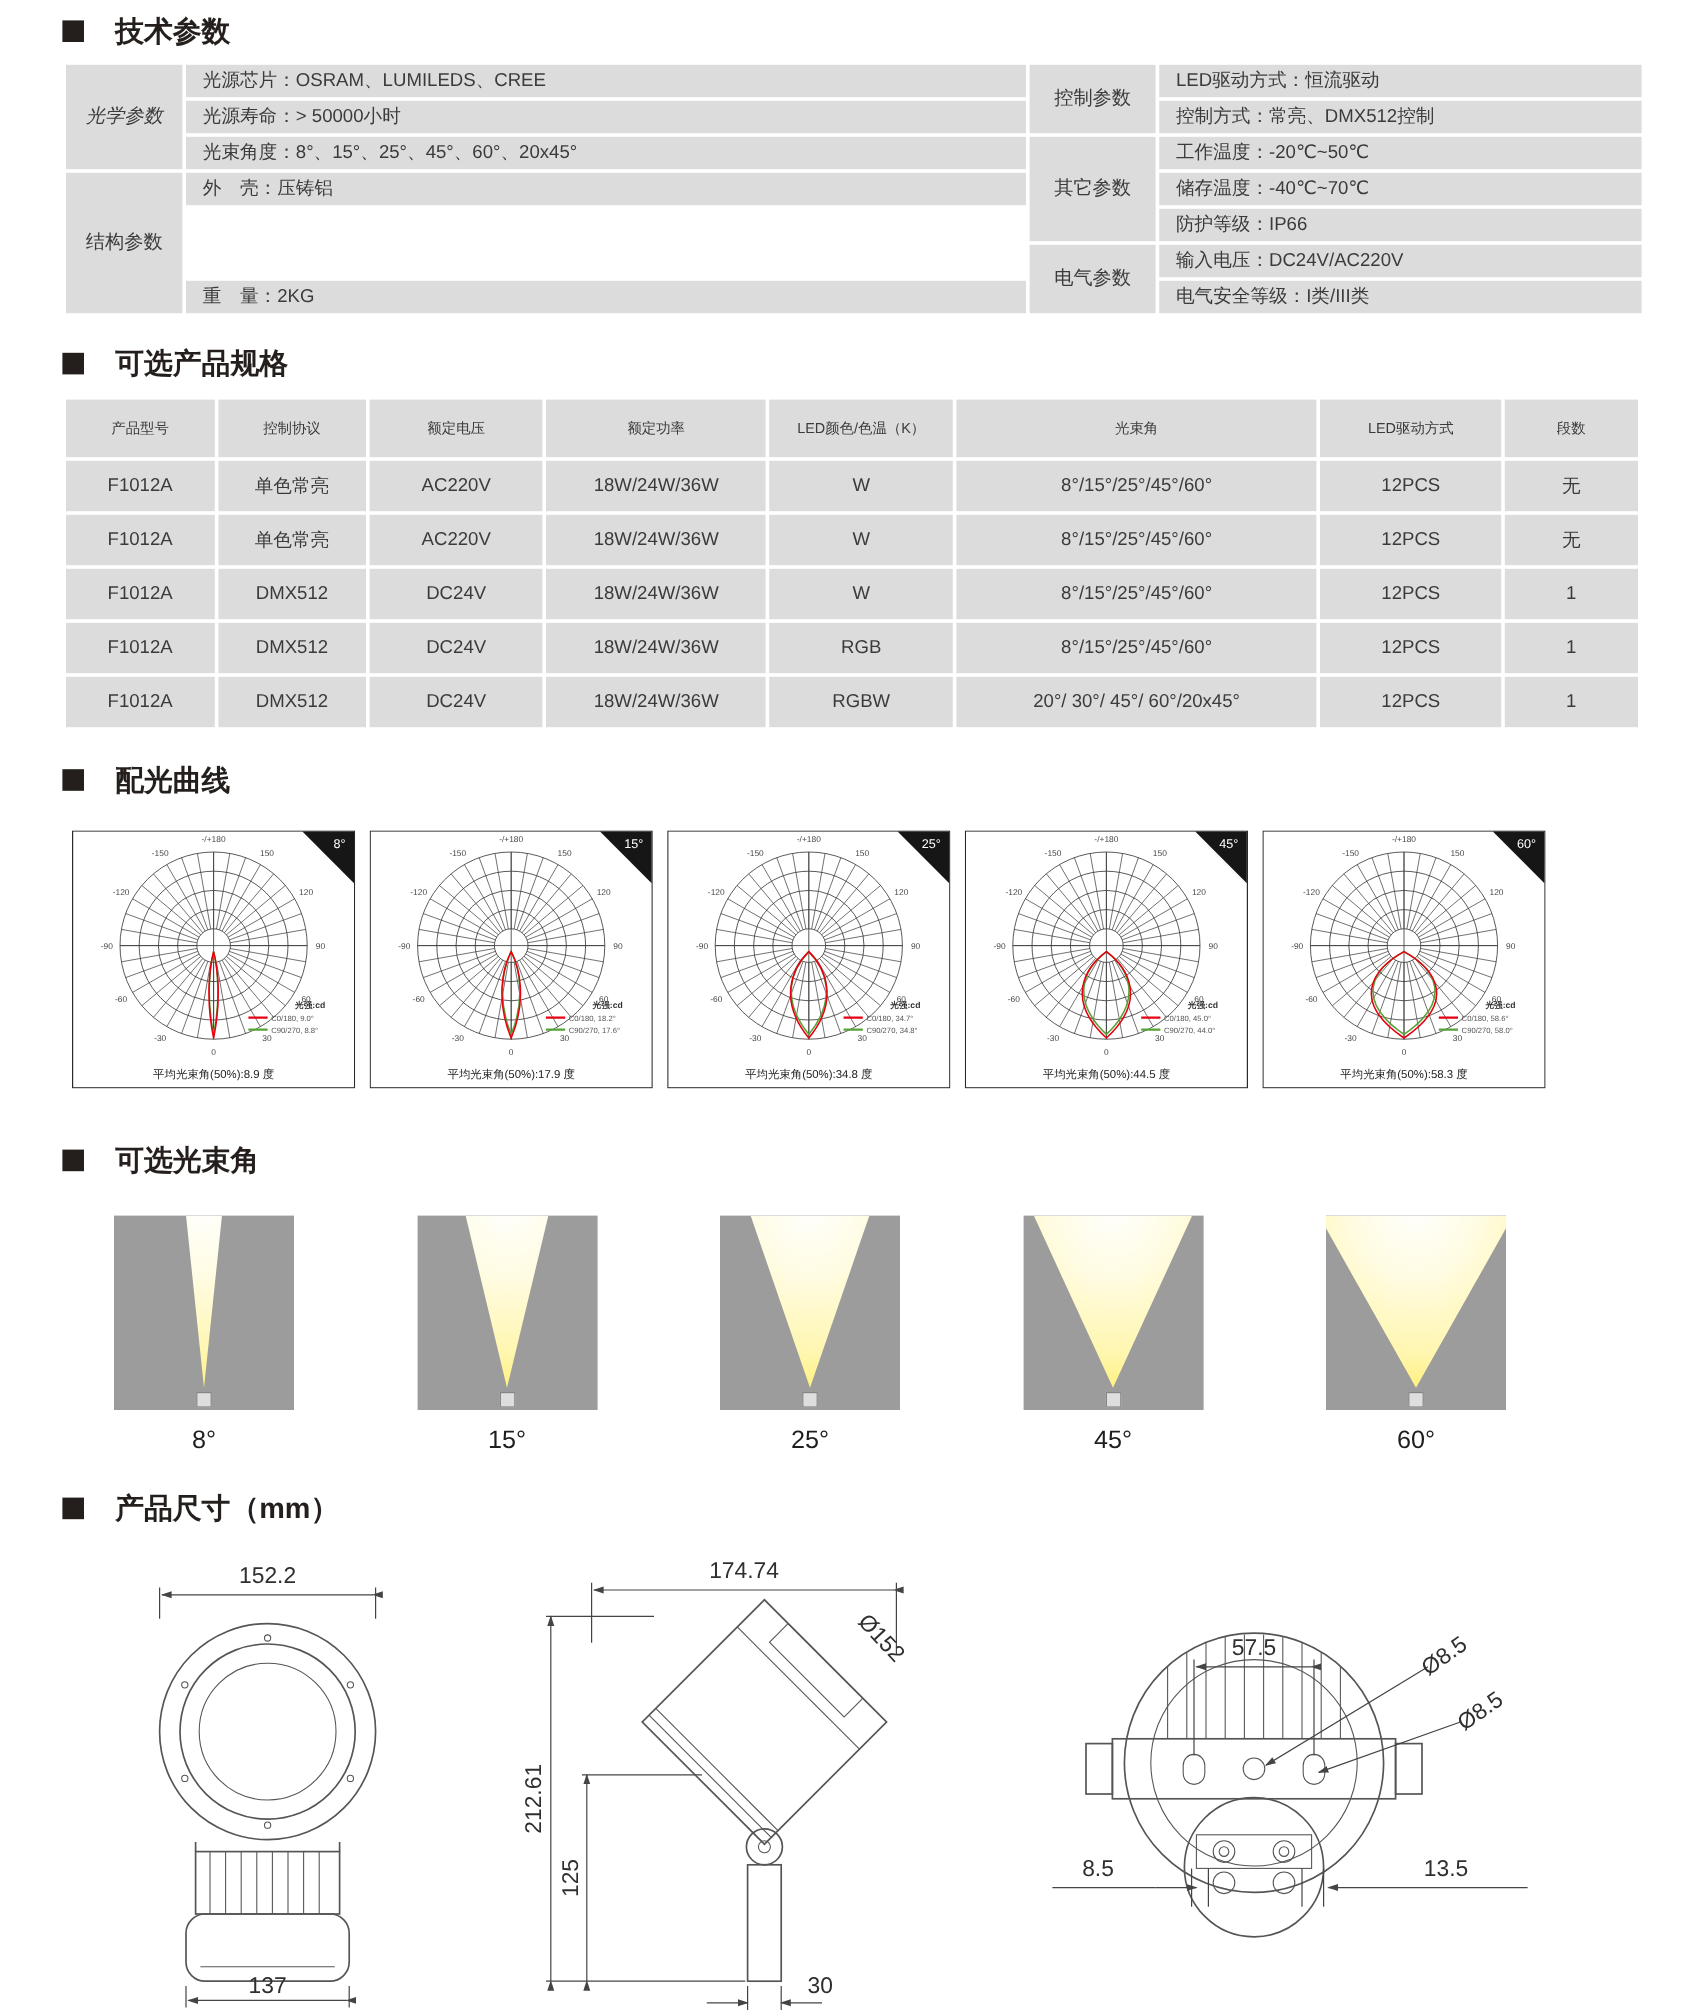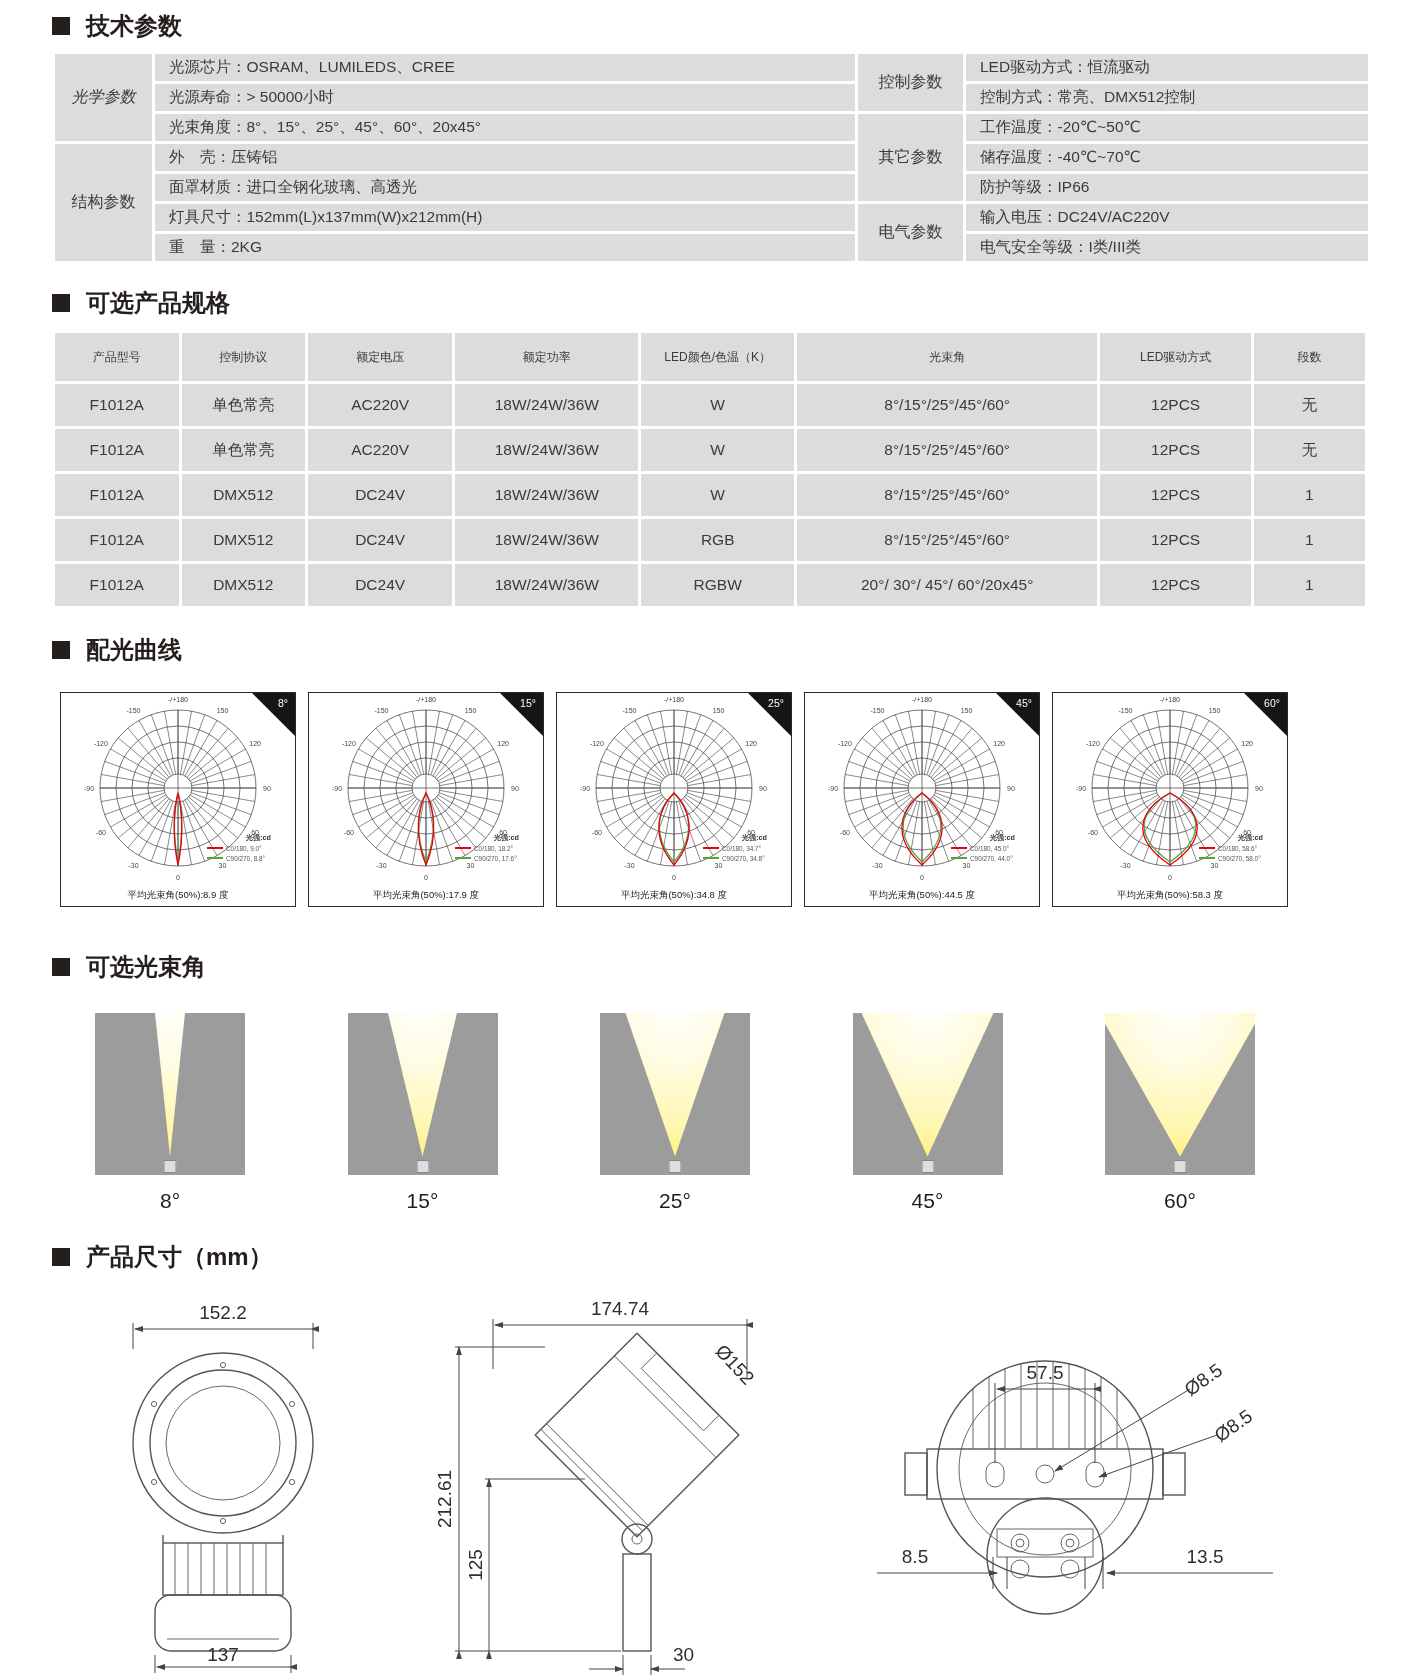--- a/index.html
+++ b/index.html
@@ -1,18 +1,18 @@
 <!DOCTYPE html>
 <html><head>
 <meta charset="utf-8">
 <style>
   html,body{margin:0;padding:0;background:#fff;}
   body{width:1420px;height:1680px;overflow:hidden;position:relative;
        font-family:"Liberation Sans","DejaVu Sans",sans-serif;color:#3c3c3c;}
-  .section-head{display:flex;align-items:center;gap:16px;margin:0 0 0 52px;
+  .section-head{display:flex;align-items:center;gap:26px;margin:0 0 0 52px;
        font-size:24px;font-weight:bold;color:#241f1c;}
   .bullet{width:18px;height:18px;background:#241f1c;flex:0 0 auto;}
 
   
   .tech-wrap{display:flex;gap:3px;margin:12px 52px 0 55px;}
   #tech-left{display:grid;grid-template-columns:97px 1fr;gap:3px;grid-auto-rows:27px;width:800px;}
   #tech-right{display:grid;grid-template-columns:105px 1fr;gap:3px;grid-auto-rows:27px;flex:1;}
   .cell{background:#dcdcdc;display:flex;align-items:center;font-size:15.5px;color:#3b3b3b;}
   .cell.label{justify-content:center;font-size:16px;}
   .cell.content{padding-left:14px;}
@@ -55,22 +55,20 @@
   <span>技术参数</span>
 </div>
 <div class="tech-wrap">
   <div id="tech-left">
       <div class="cell label" style="grid-area: 1 / 1 / span 3; font-style: italic;">光学参数</div>
       <div class="cell content" style="grid-area: 1 / 2;">光源芯片：OSRAM、LUMILEDS、CREE</div>
       <div class="cell content" style="grid-area: 2 / 2;">光源寿命：&gt; 50000小时</div>
       <div class="cell content" style="grid-area: 3 / 2;">光束角度：8°、15°、25°、45°、60°、20x45°</div>
       <div class="cell label" style="grid-area: 4 / 1 / span 4;">结构参数</div>
       <div class="cell content" style="grid-area: 4 / 2; text-align: right;">外　壳：压铸铝</div>
-      <div class="cell content" style="grid-area: 5 / 2;">面罩材质：进口全钢化玻璃、高透光</div>
-      <div class="cell content" style="grid-area: 6 / 2;">灯具尺寸：152mm(L)x137mm(W)x212mm(H)</div>
       <div class="cell content" style="grid-area: 7 / 2;">重　量：2KG</div>
     </div>
   <div id="tech-right">
       <div class="cell label" style="grid-area: 1 / 1 / span 2;">控制参数</div>
       <div class="cell content" style="grid-area: 1 / 2;">LED驱动方式：恒流驱动</div>
       <div class="cell content" style="grid-area: 2 / 2;">控制方式：常亮、DMX512控制</div>
       <div class="cell label" style="grid-area: 3 / 1 / span 3;">其它参数</div>
       <div class="cell content" style="grid-area: 3 / 2;">工作温度：-20℃~50℃</div>
       <div class="cell content" style="grid-area: 4 / 2;">储存温度：-40℃~70℃</div>
       <div class="cell content" style="grid-area: 5 / 2;">防护等级：IP66</div>

